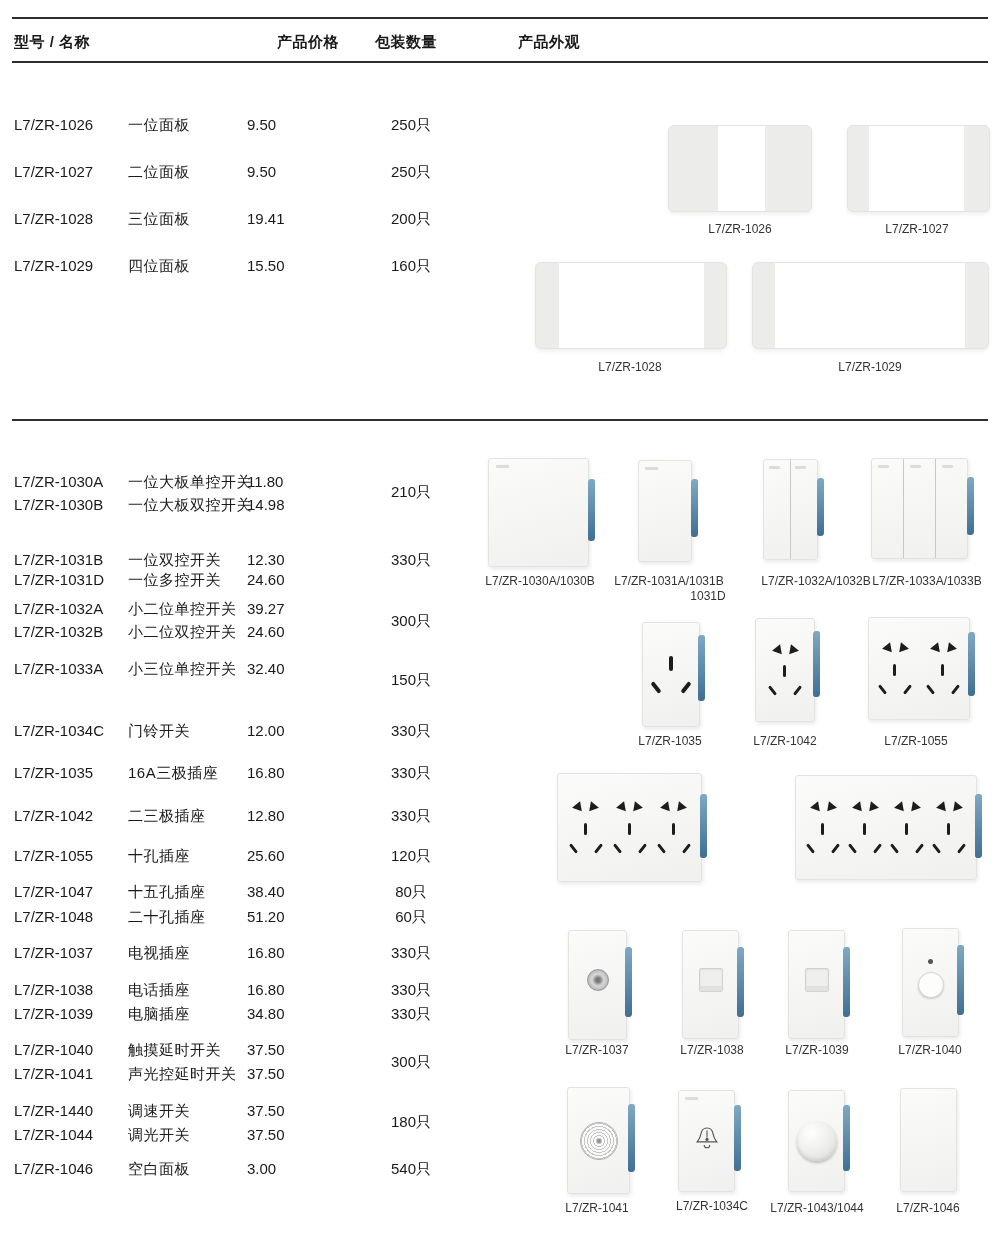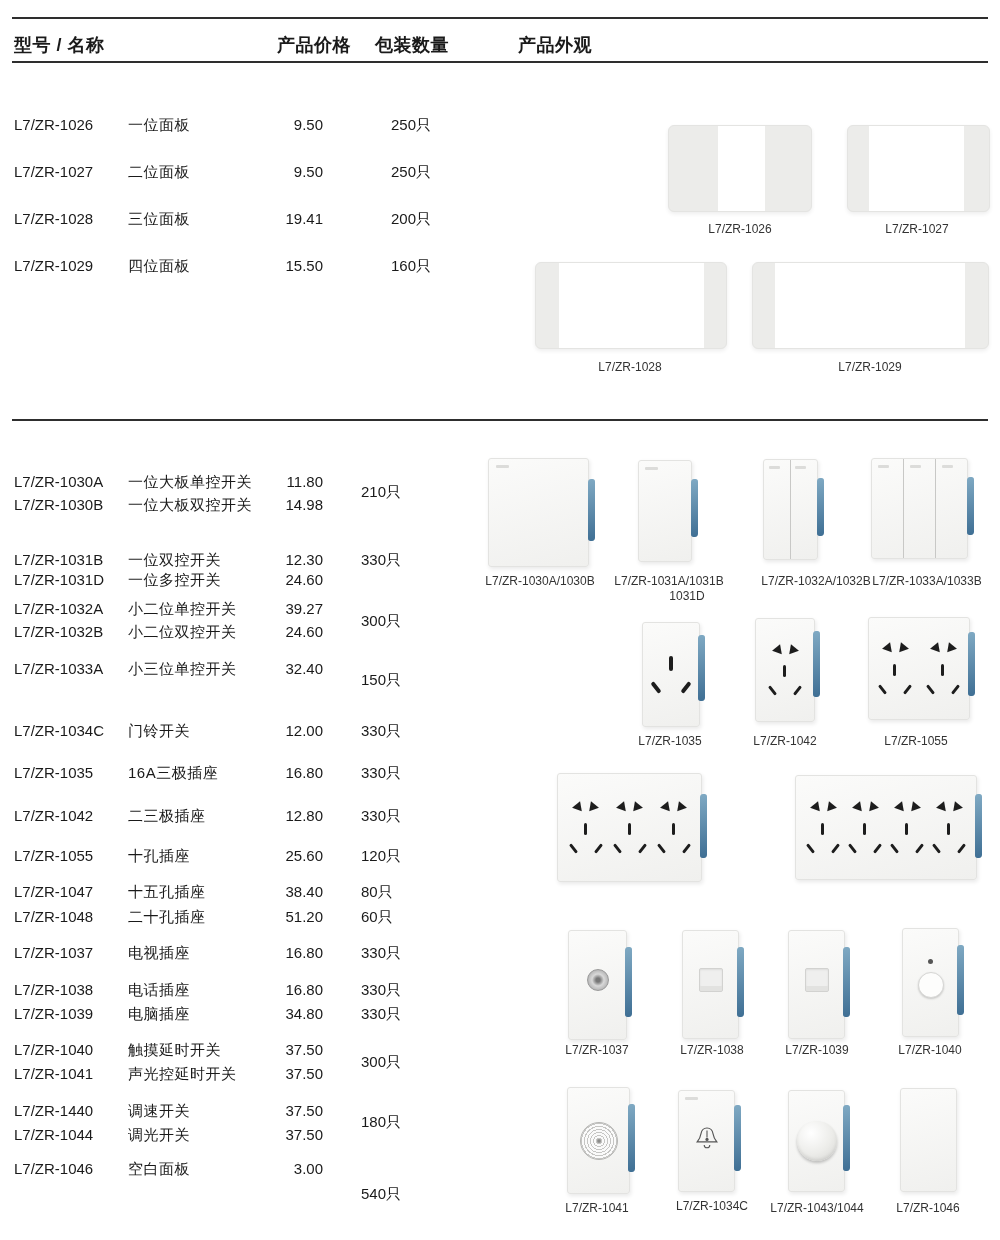--- a/index.html
+++ b/index.html
@@ -1,26 +1,26 @@
 <!DOCTYPE html>
 <html><head>
 <meta charset="utf-8">
 <style>
   html,body{margin:0;padding:0;background:#fff;}
   .page{position:relative;width:1000px;height:1240px;background:#ffffff;overflow:hidden;
         font-family:"Liberation Sans","DejaVu Sans",sans-serif;color:#1a1a1a;}
   .hline{position:absolute;left:12px;width:976px;height:2px;background:#2e2e2e;}
-  .hdr{position:absolute;top:33px;font-size:18px;font-weight:bold;white-space:nowrap;letter-spacing:.5px;}
+  .hdr{position:absolute;top:33px;font-size:15px;font-weight:bold;white-space:nowrap;letter-spacing:.5px;}
   
   .tr{position:absolute;left:0;width:470px;height:17px;line-height:17px;font-size:15px;}
   .tr .m{position:absolute;left:14px;white-space:nowrap;}
   .tr .n{position:absolute;left:128px;white-space:nowrap;letter-spacing:.5px;}
-  .tr .p{position:absolute;left:228px;width:95px;text-align:right;}
+  .tr .p{position:absolute;left:247px;width:95px;}
   .tr .q{position:absolute;left:361px;width:100px;text-align:center;}
-  .qt{position:absolute;left:361px;width:100px;height:17px;line-height:17px;text-align:left;font-size:15px;}
+  .qt{position:absolute;left:361px;width:100px;height:17px;line-height:17px;text-align:center;font-size:15px;}
   
   .plate{position:absolute;background:#ececea;border:1px solid #e4e4e2;border-radius:6px;
          box-shadow:0 2px 4px rgba(0,0,0,.07);}
   .plate .inner{position:absolute;top:0;bottom:0;background:#ffffff;}
   .ilabel{position:absolute;transform:translateX(-50%);font-size:12px;color:#333;white-space:nowrap;}
   
   .pnl{position:absolute;background:linear-gradient(165deg,#fbfbfa,#f0f0ee);border:1px solid #e3e3e1;
        border-radius:3px;box-shadow:1px 2px 4px rgba(0,0,0,.09);
        display:flex;align-items:center;justify-content:center;}
   .mk{position:absolute;top:6px;width:13px;height:3px;background:#dcdcda;border-radius:1px;}
@@ -227,21 +227,21 @@
   <div class="qt" style="top:764px">330只</div>
   <div class="qt" style="top:807px">330只</div>
   <div class="qt" style="top:847px">120只</div>
   <div class="qt" style="top:883px">80只</div>
   <div class="qt" style="top:908px">60只</div>
   <div class="qt" style="top:944px">330只</div>
   <div class="qt" style="top:981px">330只</div>
   <div class="qt" style="top:1005px">330只</div>
   <div class="qt" style="top:1053px">300只</div>
   <div class="qt" style="top:1113px">180只</div>
-  <div class="qt" style="top:1185px">540只</div>
+  <div class="qt" style="top:1160px">540只</div>
 
   <div class="pnl" style="left:488px;top:458px;width:99px;height:107px">
     <span class="mk" style="left:7px"></span>
     <span class="clip" style="right:-7px;top:20px;height:62px"></span>
   </div>
   <div class="pnl" style="left:638px;top:460px;width:52px;height:100px">
     <span class="mk" style="left:6px"></span>
     <span class="clip" style="right:-7px;top:18px;height:58px"></span>
   </div>
   <div class="pnl" style="left:763px;top:459px;width:53px;height:99px">
@@ -253,21 +253,21 @@
   <div class="pnl" style="left:871px;top:458px;width:95px;height:99px">
     <span class="mk" style="left:6px;width:11px"></span>
     <span class="mk" style="left:38px;width:11px"></span>
     <span class="mk" style="left:70px;width:11px"></span>
     <span class="dv" style="left:31px"></span>
     <span class="dv" style="left:63px"></span>
     <span class="clip" style="right:-7px;top:18px;height:58px"></span>
   </div>
   <div class="ilabel" style="left:540px;top:574px">L7/ZR-1030A/1030B</div>
   <div class="ilabel" style="left:669px;top:574px">L7/ZR-1031A/1031B</div>
-  <div class="ilabel" style="left:687px;top:589px">1031D</div>
+  <div class="ilabel" style="left:708px;top:589px">1031D</div>
   <div class="ilabel" style="left:816px;top:574px">L7/ZR-1032A/1032B</div>
   <div class="ilabel" style="left:927px;top:574px">L7/ZR-1033A/1033B</div>
 
   <div class="pnl" style="left:642px;top:622px;width:56px;height:103px">
     <div class="pin3 big">
         <i class="sv"></i>
         <i class="sl"></i>
         <i class="sr"></i>
       </div>
     <span class="clip" style="right:-6px;top:12px;height:66px"></span>

